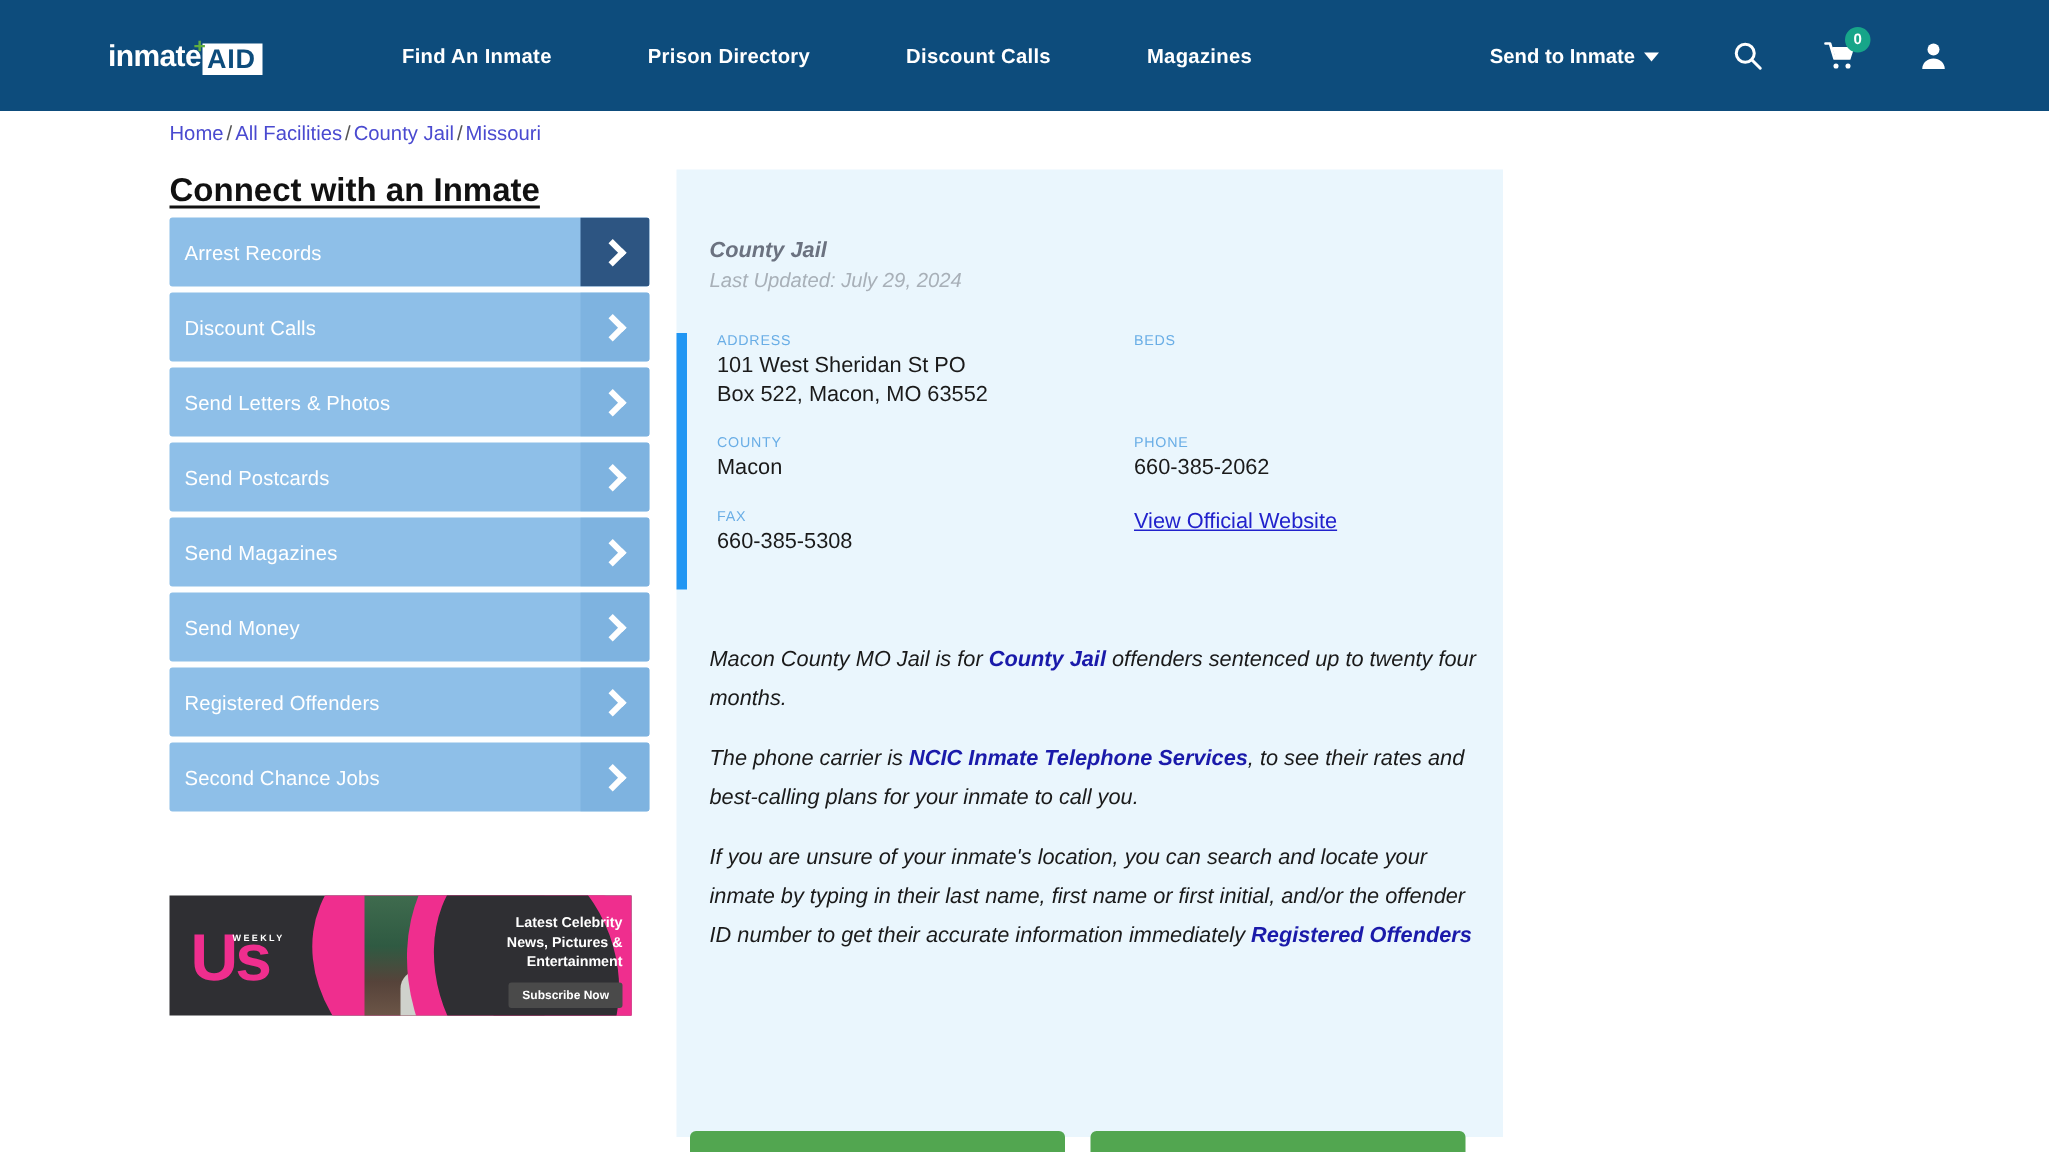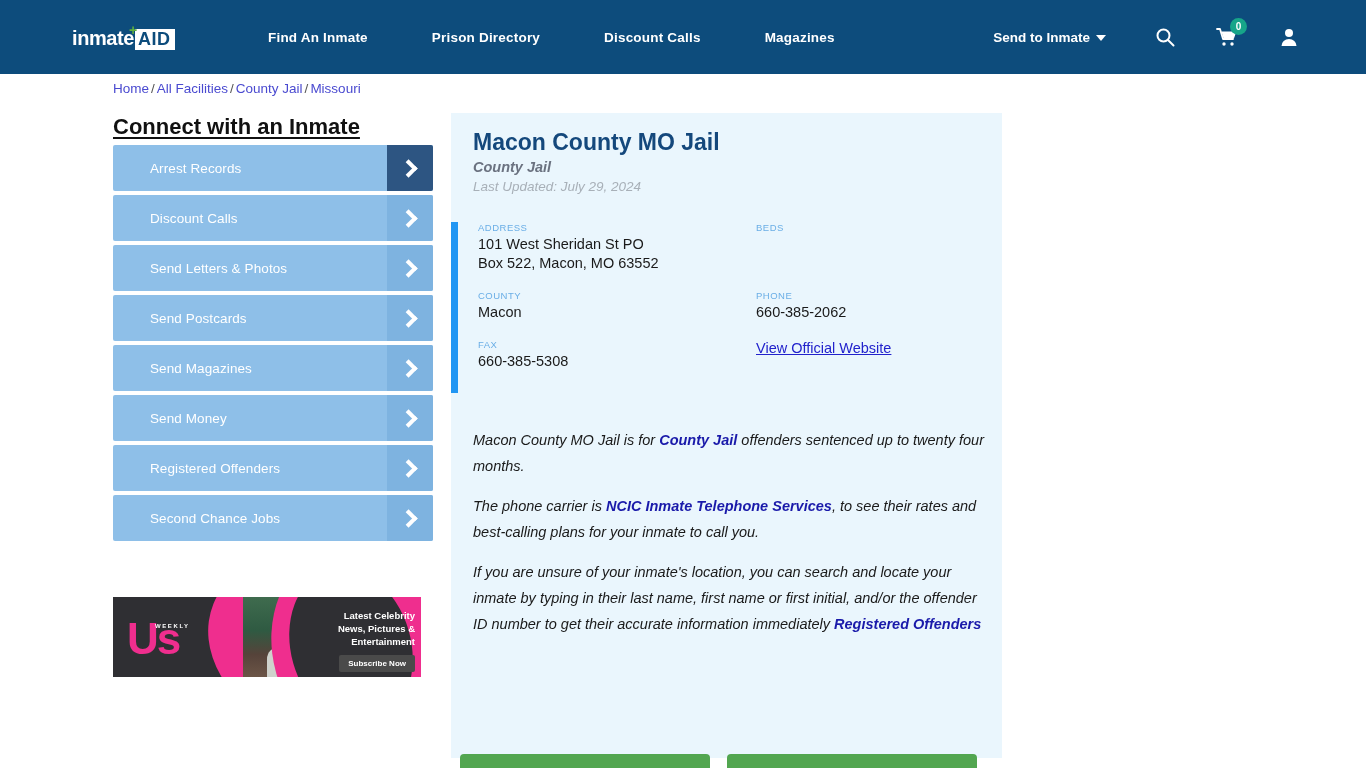--- a/index.html
+++ b/index.html
@@ -91,21 +91,21 @@
   .sidebar-list {
     position: absolute; left: 113px; top: 145px;
     width: 320px;
   }
   .side-btn {
     position: relative; height: 46px; margin-bottom: 4px;
     background: #8ebfe8; display: flex; align-items: center;
     border-radius: 2px; overflow: hidden; cursor: pointer;
   }
   .side-btn .label {
-    color: #ffffff; font-size: 13.5px; padding-left: 37px;
+    color: #ffffff; font-size: 13.5px; padding-left: 10px;
     letter-spacing: 0.1px;
   }
   .side-arrow {
     position: absolute; right: 0; top: 0;
     width: 46px; height: 46px; background: #7eb3e0;
     display: flex; align-items: center; justify-content: center;
   }
   .side-btn.active .side-arrow { background: #2d5582; }
   .chev {
     display: block; width: 13px; height: 13px;
@@ -356,21 +356,20 @@
   <div class="ad-right">
     <div class="line">Latest Celebrity</div>
     <div class="line">News, Pictures &amp;</div>
     <div class="line">Entertainment</div>
     <div class="ad-sub-btn">Subscribe Now</div>
   </div>
 </div>
 
 <div class="card">
 
-  <div class="card-title">Macon County MO Jail</div>
   <div class="card-sub">County Jail</div>
   <div class="card-updated">Last Updated: July 29, 2024</div>
 
   <div class="info-block">
     <div class="info-bar"></div>
     <div class="info-grid">
 
       <div class="field">
         <div class="lab">ADDRESS</div>
         <div class="val">

